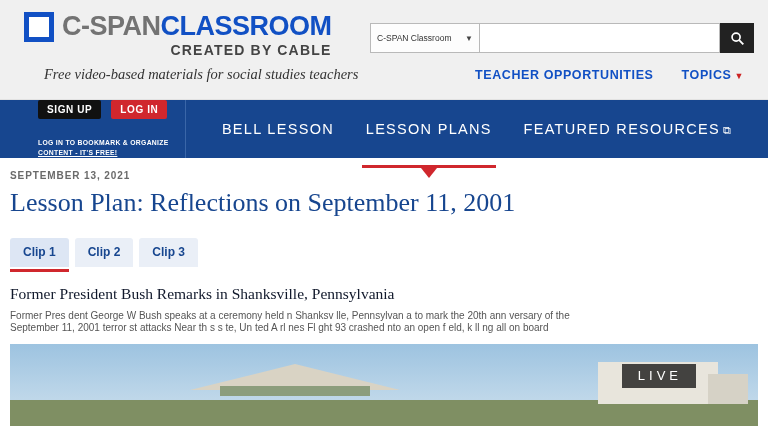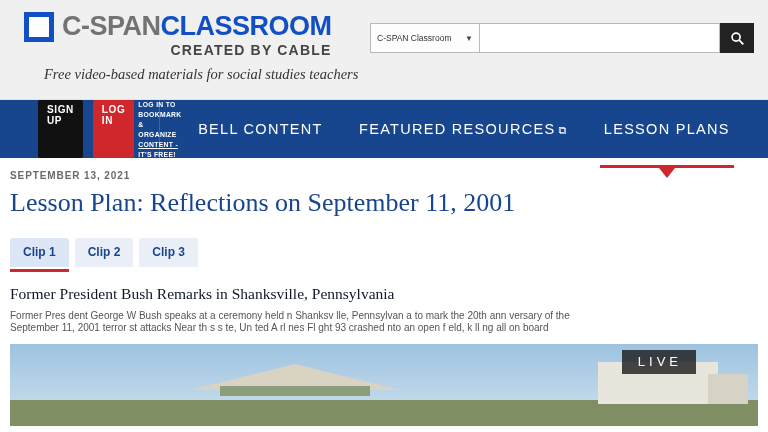--- a/index.html
+++ b/index.html
@@ -124,26 +124,26 @@
 
   
   .navbar {
     background: #17468f;
     height: 58px;
     display: flex;
     align-items: center;
     position: relative;
   }
   .nav-left {
-    width: 160px;
+    width: 186px;
     padding-left: 38px;
     border-right: 1px solid #3a66a8;
     height: 100%;
     display: flex;
-    flex-direction: row;
+    flex-direction: column;
     justify-content: space-between;
     gap: 4px;
   }
   .nav-buttons { display: flex; gap: 10px; }
   .btn-signup, .btn-login {
     font-size: 10px;
     font-weight: bold;
     letter-spacing: 0.6px;
     color: #fff;
     padding: 4px 9px;
@@ -287,21 +287,21 @@
     background: #e8e5dc;
   }
   .v-building2 {
     position: absolute;
     right: 10px; bottom: 22px;
     width: 40px; height: 30px;
     background: #d6d2c6;
   }
   .live-badge {
     position: absolute;
-    right: 62px; top: 6px;
+    right: 62px; top: 20px;
     background: rgba(20,20,20,0.78);
     color: #fff;
     font-size: 13px;
     letter-spacing: 4px;
     padding: 4px 14px 5px 16px;
   }
 </style>
 </head>
 <body>
 
@@ -324,42 +324,48 @@
     </div>
     <input class="search-input" type="text" value="" placeholder="" style="">
     <button class="search-btn">
       <svg width="15" height="15" viewBox="0 0 16 16">
         <circle cx="6.5" cy="6.5" r="4.3" fill="none" stroke="#ffffff" stroke-width="1.8"></circle>
         <line x1="9.8" y1="9.8" x2="14.2" y2="14.2" stroke="#ffffff" stroke-width="2"></line>
       </svg>
     </button>
   </div>
 
+  <div class="top-links">
+    <span>TEACHER OPPORTUNITIES</span>
+    <span>
+      <span>TOPICS</span><span class="caret">▼</span>
+    </span>
+  </div>
 </div>
 
 <div class="navbar">
   <div class="nav-left">
     <div class="nav-buttons">
       <span class="btn-signup">SIGN UP</span>
       <span class="btn-login">LOG IN</span>
     </div>
     <div class="nav-note">
       <span>LOG IN TO BOOKMARK &amp; ORGANIZE</span>
       <u>CONTENT - IT'S FREE!</u>
     </div>
   </div>
   <div class="nav-items">
     <div class="nav-item">
-      <span>BELL CONTENT</span>
+      <span>BELL LESSON</span>
+    </div>
+    <div class="nav-item active">
+      <span>LESSON PLANS</span>
     </div>
     <div class="nav-item">
       <span>FEATURED RESOURCES</span><span class="ext-icon">⧉</span>
-    </div>
-    <div class="nav-item active">
-      <span>LESSON PLANS</span>
     </div>
   </div>
 </div>
 
 <div class="content">
   <div class="date">SEPTEMBER 13, 2021</div>
   <h1 class="page-title">Lesson Plan: Reflections on September 11, 2001</h1>
 
   <div class="clip-tabs">
     <div class="clip-tab active">

